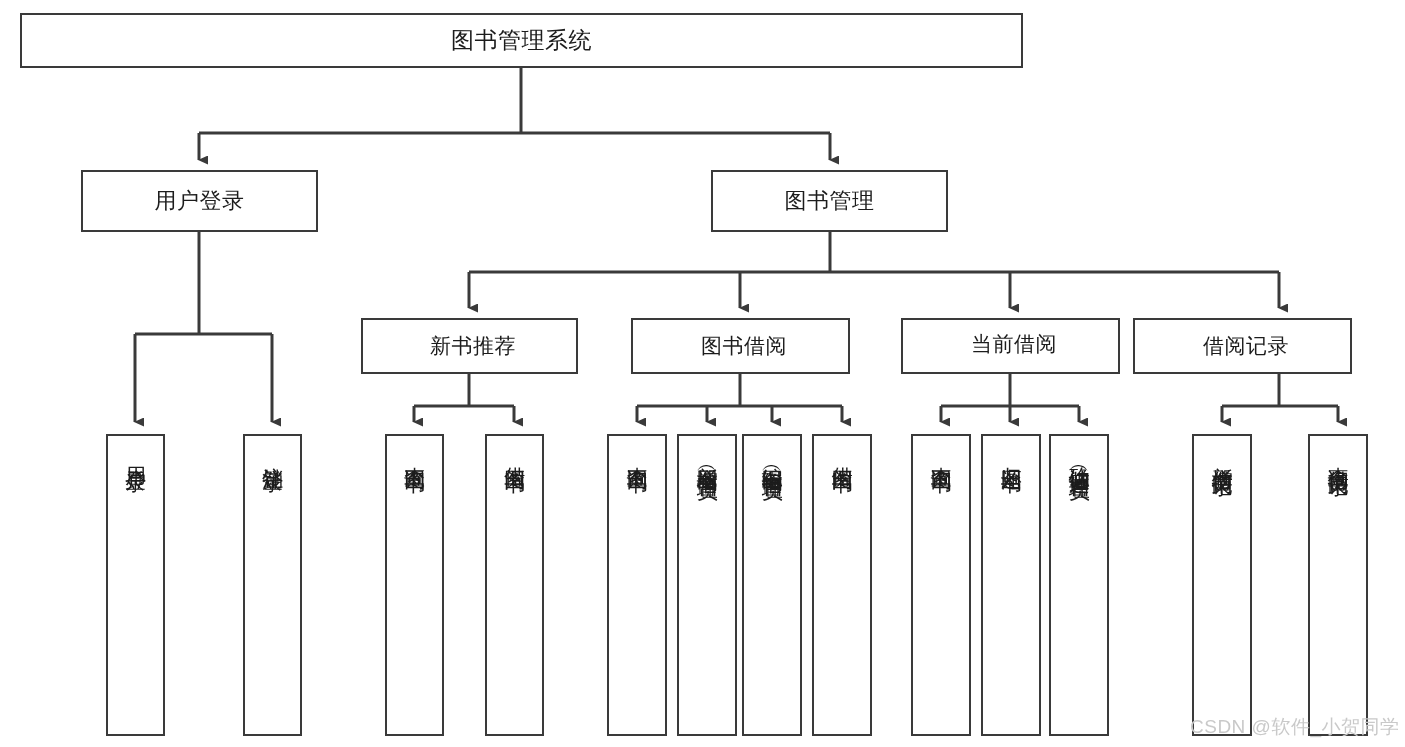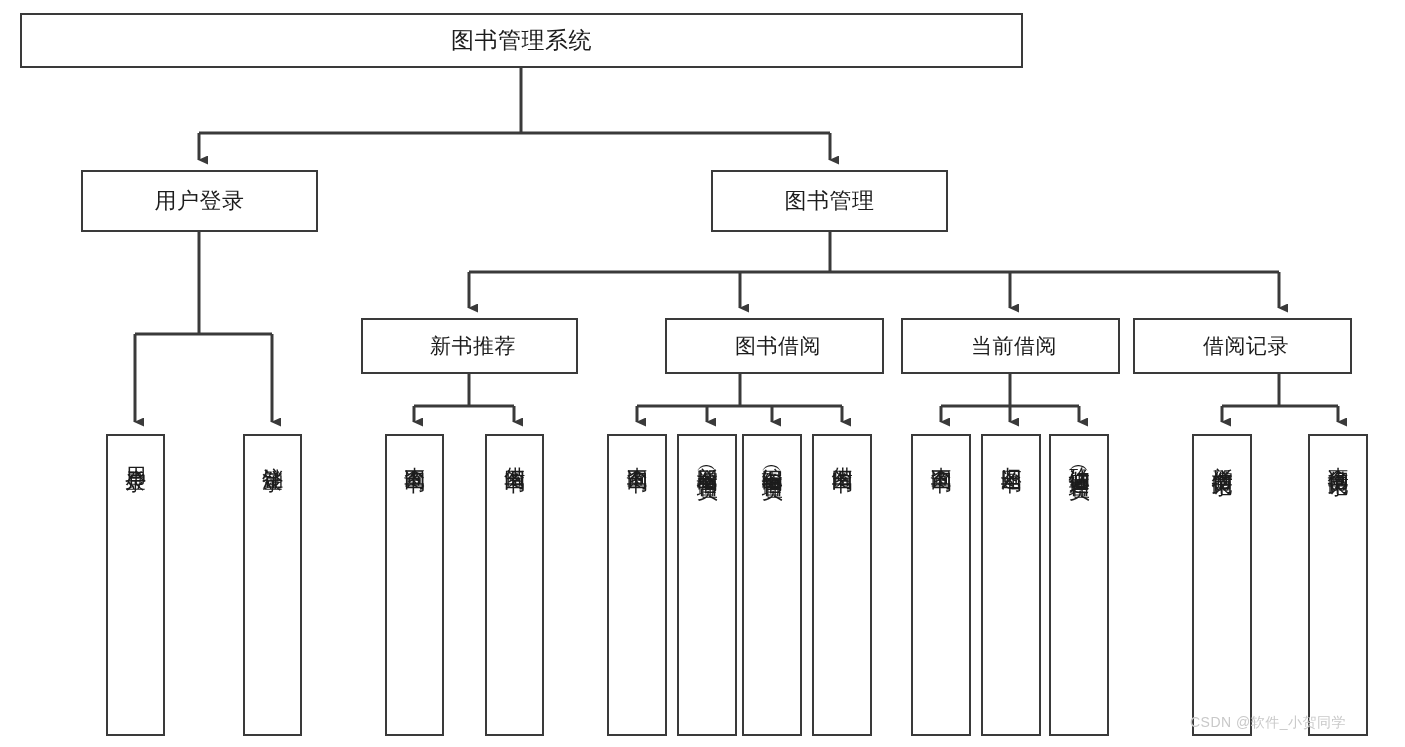--- a/index.html
+++ b/index.html
@@ -57,21 +57,21 @@
     text-orientation: upright;
     font-size: 21px;
     line-height: 1.36;
     letter-spacing: 2px;
     white-space: nowrap;
   }
   .watermark {
     position: absolute;
     left: 1190px;
     top: 714px;
-    font-size: 14px;
+    font-size: 19px;
     color: #c9c9c9;
     white-space: nowrap;
     letter-spacing: 0.5px;
   }
 </style>
 </head>
 <body>
 
 <div id="canvas">
 
@@ -132,24 +132,24 @@
   <div class="node lvl2" style="left:81px; top:170px; width:237px; height:62px;">
     <span class="label">用户登录</span>
   </div>
   <div class="node lvl2" style="left:711px; top:170px; width:237px; height:62px;align-items:center;">
     <span class="label">图书管理</span>
   </div>
 
   <div class="node lvl3" style="left:361px; top:318px; width:217px; height:56px;">
     <span class="label">新书推荐</span>
   </div>
-  <div class="node lvl3" style="left:665px; top:318px; width:219px; height:56px;">
+  <div class="node lvl3" style="left:631px; top:318px; width:219px; height:56px;">
     <span class="label">图书借阅</span>
   </div>
-  <div class="node lvl3" style="left:901px; top:318px; width:219px; height:56px;">
+  <div class="node lvl3" style="left:901px; top:318px; width:219px; height:56px;font-family:Liberation Mono, monospace;">
     <span class="label">当前借阅</span>
   </div>
   <div class="node lvl3" style="left:1133px; top:318px; width:219px; height:56px;">
     <span class="label">借阅记录</span>
   </div>
 
   <div class="node leaf" style="left:106px; top:434px; width:59px; height:302px;">
     <span class="label">用户登录</span>
   </div>
   <div class="node leaf" style="left:243px; top:434px; width:59px; height:302px;">

